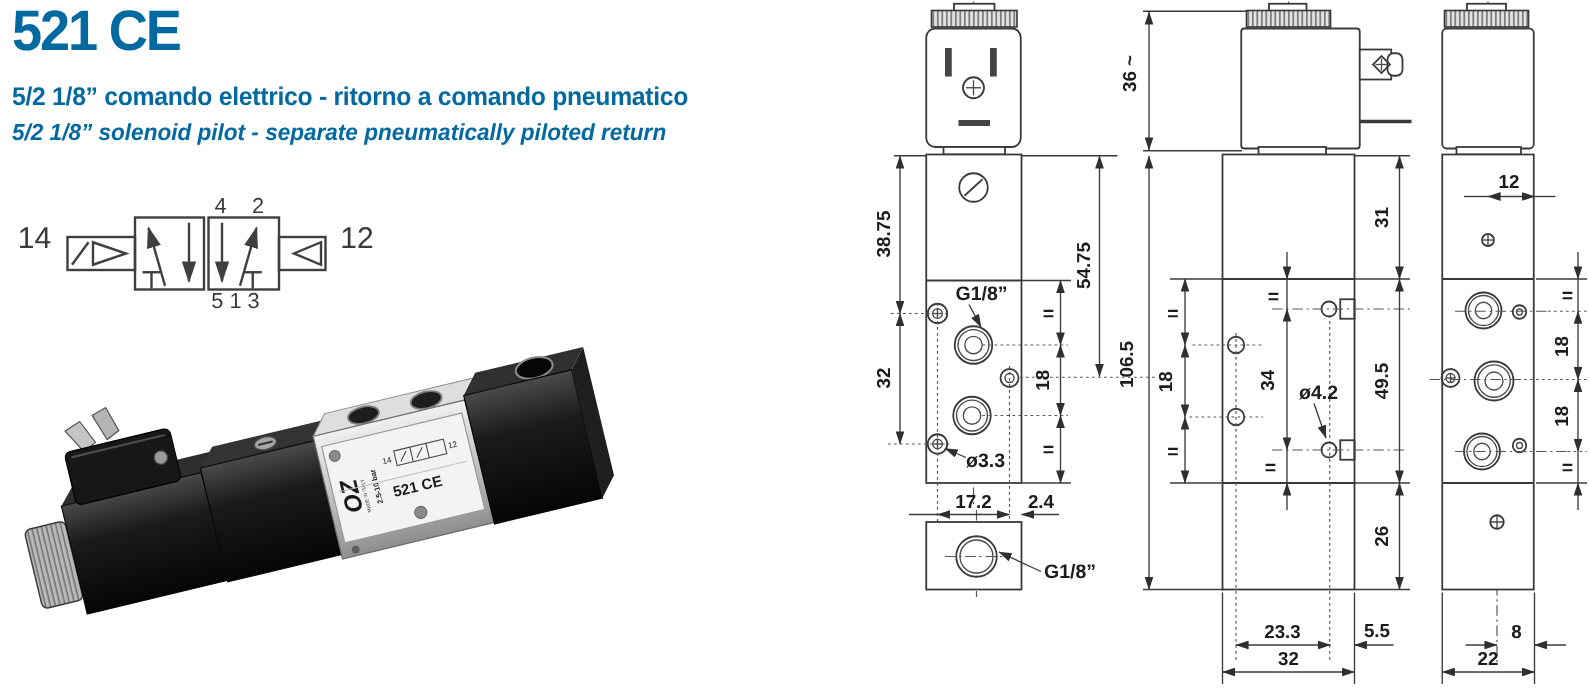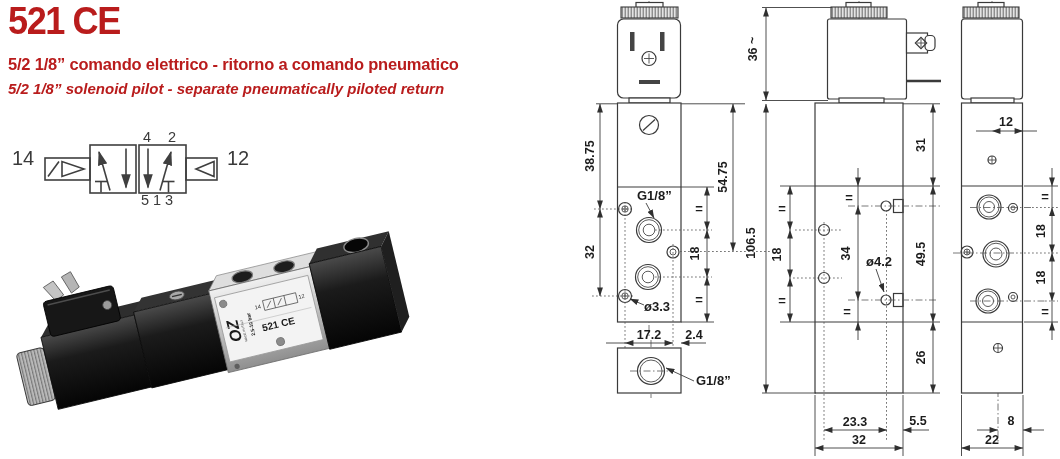--- a/index.html
+++ b/index.html
@@ -1,17 +1,17 @@
 <!DOCTYPE html>
 <html><head>
 <meta charset="utf-8">
 <style>
   html,body{margin:0;padding:0;background:#fff;}
   #page{position:relative;width:1060px;height:459px;background:#fff;overflow:hidden;
-        font-family:"Liberation Sans",sans-serif;color:#b91c1c;}
+        font-family:"Liberation Sans",sans-serif;color:#0369a1;}
   #title{position:absolute;left:8px;top:0px;font-size:38px;font-weight:bold;letter-spacing:-1.5px;
          transform:scaleX(.95);transform-origin:left top;white-space:nowrap;}
   #sub-it{position:absolute;left:8px;top:55px;font-size:17px;font-weight:bold;letter-spacing:-0.2px;
           transform:scaleX(.97);transform-origin:left top;white-space:nowrap;}
   #sub-en{position:absolute;left:8px;top:80px;font-size:15.5px;font-weight:bold;font-style:italic;
           transform:scaleX(.97);transform-origin:left top;white-space:nowrap;}
   svg{position:absolute;left:0;top:0;}
   svg text{font-family:"Liberation Sans",sans-serif;}
   .dim{font-size:12.5px;font-weight:bold;fill:#1c1c1c;}
   .dimL{font-size:13px;font-weight:bold;fill:#1c1c1c;}

